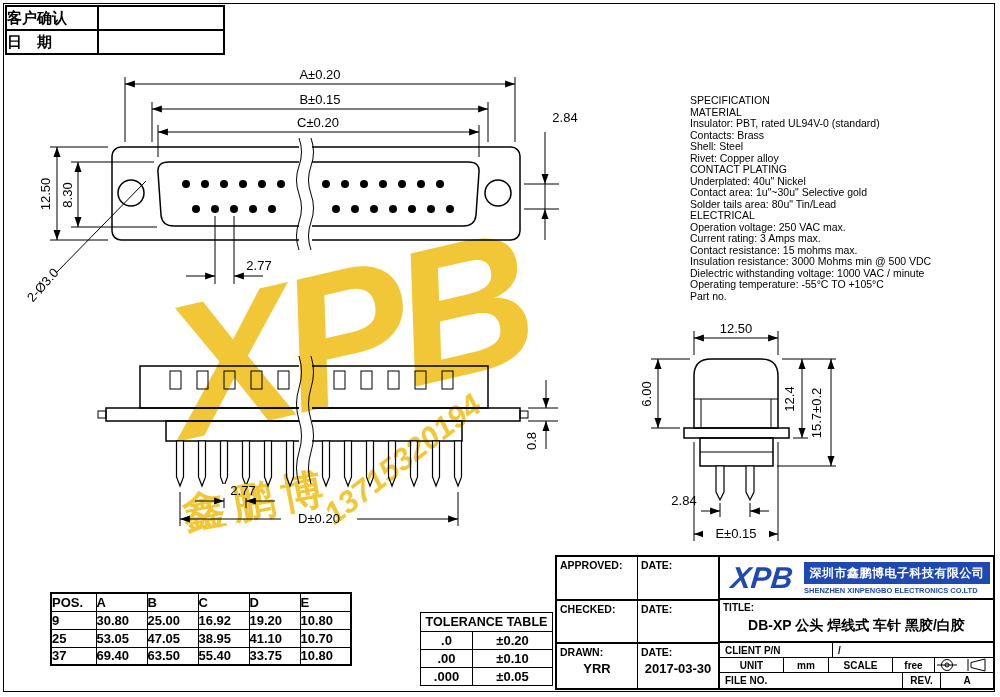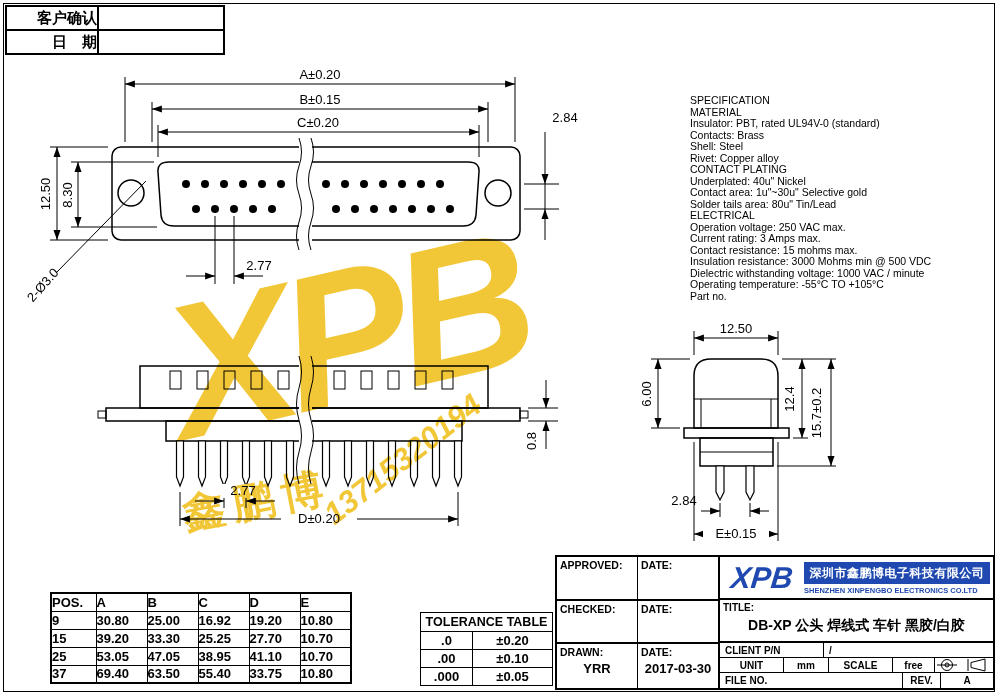--- a/index.html
+++ b/index.html
@@ -17,21 +17,21 @@
   
   .wm{position:absolute;color:#F0BD13;font-weight:bold;mix-blend-mode:multiply;opacity:.85;
       pointer-events:none;white-space:nowrap;line-height:1;}
   .wm-logo{left:165px;top:240px;font-size:190px;font-style:italic;letter-spacing:-10px;transform:rotate(-13deg);}
   .wm-cn{left:182px;top:480px;font-size:42px;letter-spacing:8px;transform:rotate(-11deg);}
   .wm-phone{left:328px;top:502px;font-size:31px;font-style:italic;transform:rotate(-38deg);transform-origin:0 50%;}
 
   
   .confirm-table{position:absolute;left:5px;top:5px;border-collapse:collapse;}
   .confirm-table td{border:2px solid #000;height:24px;padding:0;}
-  .confirm-table td.lbl{width:92px;text-align:right;font-weight:bold;font-size:15px;}
+  .confirm-table td.lbl{width:92px;text-align:left;font-weight:bold;font-size:15px;}
   .confirm-table td.val{width:126px;}
 
   
   .spec{position:absolute;left:690px;top:95px;font-size:10.5px;line-height:11.5px;white-space:nowrap;}
 
   
   .pos-table{position:absolute;left:50px;top:592px;border-collapse:collapse;border:2px solid #000;table-layout:fixed;}
   .pos-table td{border:1.5px solid #000;text-align:left;font-weight:bold;font-size:13px;height:18px;padding:0;}
 
   
@@ -57,21 +57,21 @@
   .company-en{color:#1F49B0;font-size:7.5px;font-weight:bold;text-align:left;margin-top:2px;}
   .title-row{height:45px;border-bottom:2px solid #000;position:relative;}
   .title-label{position:absolute;left:3px;top:2px;font-size:10px;font-weight:bold;}
   .title-text{text-align:center;margin-top:17px;font-size:14px;font-weight:bold;}
   .bottom-rows{flex:1;display:flex;flex-direction:column;}
   .mini-row{height:15px;display:flex;border-bottom:1px solid #000;}
   .mini-row:last-child{border-bottom:none;}
   .mc{border-right:1px solid #000;font-size:10px;font-weight:bold;display:flex;align-items:center;justify-content:center;height:100%;}
   .mc:last-child{border-right:none;}
   .la{justify-content:flex-start;padding-left:5px;}
-  .w105{width:104px;flex:none;} .w48{width:64px;flex:none;} .w45{width:45px;flex:none;}
+  .w105{width:113px;flex:none;} .w48{width:64px;flex:none;} .w45{width:45px;flex:none;}
   .w42{width:42px;flex:none;} .w183{width:183px;flex:none;} .w38{width:38px;flex:none;}
   .grow{flex:1;}
   .syms{flex:1;display:flex;align-items:center;justify-content:center;gap:4px;border-right:none;}
 </style>
 </head>
 <body>
 
 <div class="page">
   <div class="frame"></div>
 
@@ -324,28 +324,20 @@
     </tr>
     <tr>
       <td>9</td>
       <td>30.80</td>
       <td>25.00</td>
       <td>16.92</td>
       <td>19.20</td>
       <td>10.80</td>
     </tr>
     <tr>
-      <td>15</td>
-      <td>39.20</td>
-      <td>33.30</td>
-      <td>25.25</td>
-      <td>27.70</td>
-      <td>10.70</td>
-    </tr>
-    <tr>
       <td>25</td>
       <td>53.05</td>
       <td>47.05</td>
       <td>38.95</td>
       <td>41.10</td>
       <td>10.70</td>
     </tr>
     <tr>
       <td>37</td>
       <td>69.40</td>

